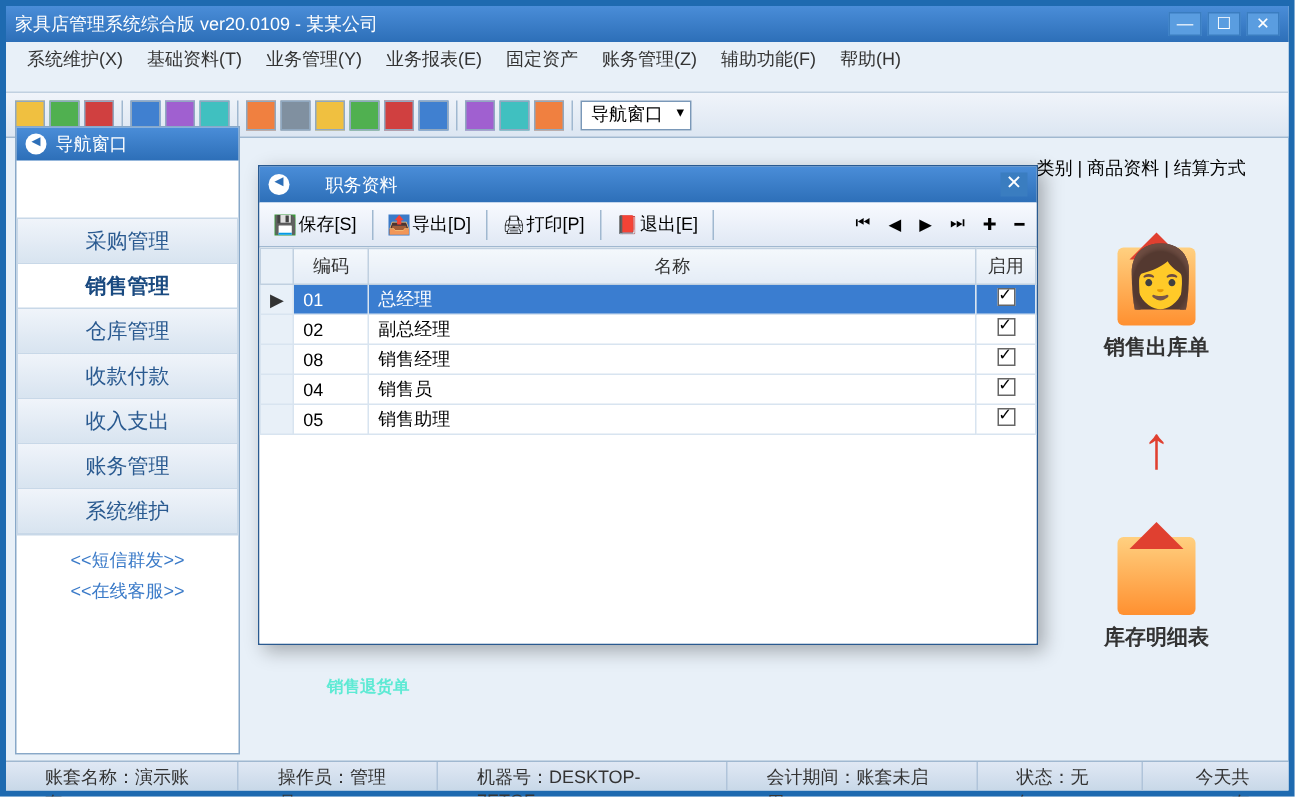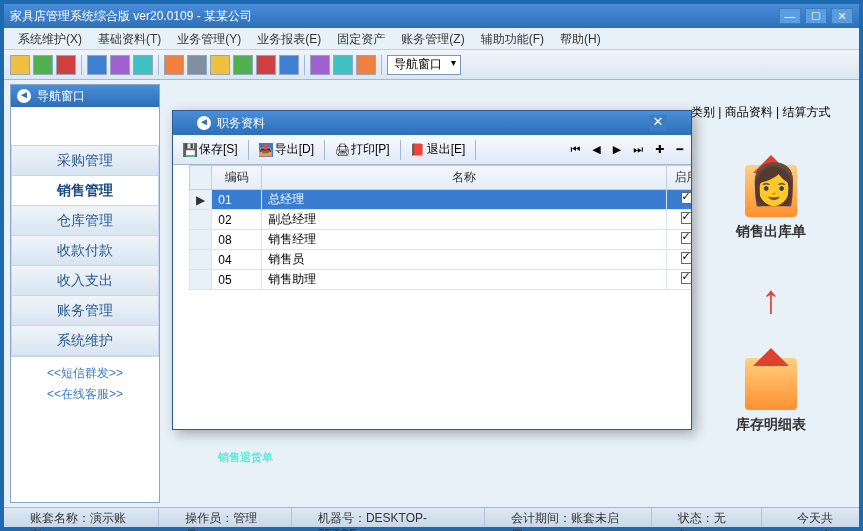--- a/index.html
+++ b/index.html
@@ -5,21 +5,21 @@
 * { margin: 0; padding: 0; box-sizing: border-box; font-family: "Microsoft YaHei", SimSun, sans-serif; }
 body { background: #1e6ab0; width: 863px; height: 531px; overflow: hidden; position: relative; }
 
 
 .main-window { position: absolute; left: 4px; top: 4px; right: 4px; bottom: 4px; background: #e8f0f8; display: flex; flex-direction: column; }
 .title-bar { background: linear-gradient(#4a8dd8, #2d6fb8); height: 24px; display: flex; align-items: center; padding: 0 6px; color: #fff; font-size: 12px; }
 .title-bar .title-text { flex: 1; }
 .win-controls { display: flex; gap: 4px; }
 .win-btn { width: 22px; height: 16px; background: #5a9de0; border: 1px solid #3a7dc0; text-align: center; font-size: 11px; line-height: 14px; cursor: pointer; }
 
-.menu-bar { background: #e8f0f8; height: 22px; display: flex; padding: 0 6px; font-size: 12px; color: #333; border-bottom: 1px solid #c0d0e0; }
+.menu-bar { background: #e8f0f8; height: 34px; display: flex; padding: 0 6px; font-size: 12px; color: #333; border-bottom: 1px solid #c0d0e0; }
 .menu-item { padding: 3px 8px; cursor: pointer; }
 
 .toolbar { background: linear-gradient(#f0f4fa, #dce6f2); height: 30px; display: flex; align-items: center; padding: 0 6px; gap: 3px; border-bottom: 1px solid #a0b8d0; }
 .tool-btn { width: 20px; height: 20px; background: #c8d8e8; border: 1px solid #90a8c0; cursor: pointer; }
 .tool-sep { width: 1px; height: 20px; background: #a0b8d0; margin: 0 2px; }
 .tool-dropdown { height: 20px; border: 1px solid #7a98b8; background: #fff; font-size: 12px; padding: 0 18px 0 6px; position: relative; }
 .tool-dropdown::after { content: "▾"; position: absolute; right: 4px; top: 1px; font-size: 10px; }
 
 
 .nav-panel { position: absolute; left: 10px; top: 84px; width: 150px; bottom: 28px; background: #fff; border: 1px solid #88a8c8; }
@@ -46,32 +46,32 @@
 
 .center-label { position: absolute; left: 218px; top: 450px; font-size: 11px; font-weight: bold; color: #5eead4; }
 
 
 .status-bar { position: absolute; left: 4px; right: 4px; bottom: 4px; height: 20px; background: linear-gradient(#e0e8f4, #c8d8e8); display: flex; font-size: 12px; color: #333; border-top: 1px solid #a0b8d0; }
 .status-seg { padding: 2px 26px; border-right: 1px solid #b0c4da; }
 .status-seg:last-child { border: none; margin-left: auto; text-align: right; }
 
 
 .modal { position: absolute; left: 172px; top: 110px; width: 520px; height: 320px; background: #f0f4fa; border: 1px solid #2a5a90; box-shadow: 4px 4px 12px rgba(0,0,0,0.3); display: flex; flex-direction: column; }
-.modal-title { background: linear-gradient(#4a8dd8, #2d6fb8); height: 24px; display: flex; align-items: center; padding: 0 24px; color: #fff; font-size: 12px; gap: 6px; }
+.modal-title { background: linear-gradient(#4a8dd8, #2d6fb8); height: 24px; display: flex; align-items: center; padding: 0 6px; color: #fff; font-size: 12px; gap: 24px; }
 .modal-title .spacer { flex: 1; }
 .modal-close { width: 18px; height: 16px; background: #3a7dc0; text-align: center; font-size: 13px; line-height: 14px; cursor: pointer; }
 .modal-toolbar { background: linear-gradient(#f8faff, #e0e8f4); height: 30px; display: flex; align-items: center; padding: 0 6px; gap: 6px; border-bottom: 1px solid #a0b8d0; font-size: 12px; }
 .mt-btn { display: flex; align-items: center; gap: 2px; padding: 2px 4px; cursor: pointer; }
 .mt-icon { width: 14px; height: 14px; display: inline-block; }
 .mt-sep { width: 1px; height: 20px; background: #a0b8d0; }
 .mt-nav { display: flex; gap: 8px; margin-left: auto; }
 .mt-nav span { cursor: pointer; font-size: 11px; padding: 0 2px; }
 
 .grid { flex: 1; background: #fff; overflow: auto; }
-.grid table { width: 100%; border-collapse: collapse; font-size: 12px; margin-left: 16px; }
+.grid table { width: 100%; border-collapse: collapse; font-size: 12px; }
 .grid th { background: linear-gradient(#f4f8fc, #e4ecf6); border: 1px solid #c0d0e0; padding: 3px 6px; font-weight: normal; color: #333; }
 .grid td { border: 1px solid #d8e4f0; padding: 1px 6px; height: 17px; }
 .grid tr.sel td { background: #3a7dd0; color: #fff; }
 .grid .rowhead { width: 16px; background: #e8f0f8; text-align: center; }
 .grid tr.sel .rowhead { background: #e8f0f8; color: #333; }
 .col-code { width: 50px; }
 .col-enable { width: 40px; text-align: center; }
 .chk { display: inline-block; width: 12px; height: 12px; border: 1px solid #666; background: #fff; position: relative; }
 .chk.on::after { content: "✓"; position: absolute; left: 0; top: -3px; font-size: 11px; color: #000; }
 

